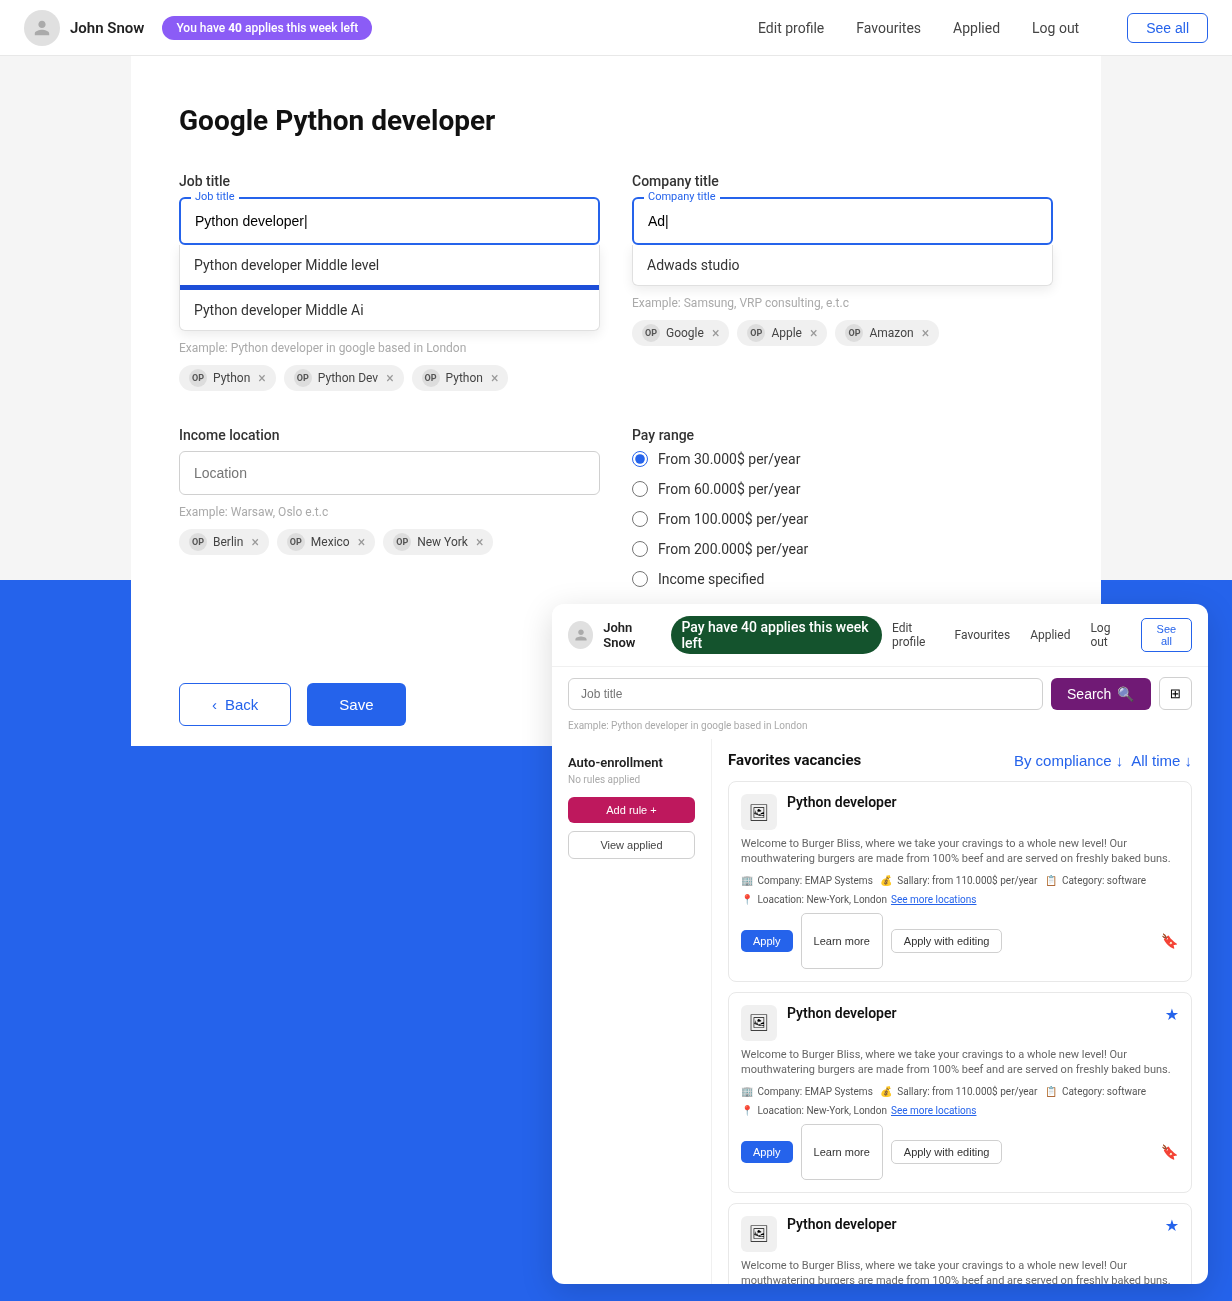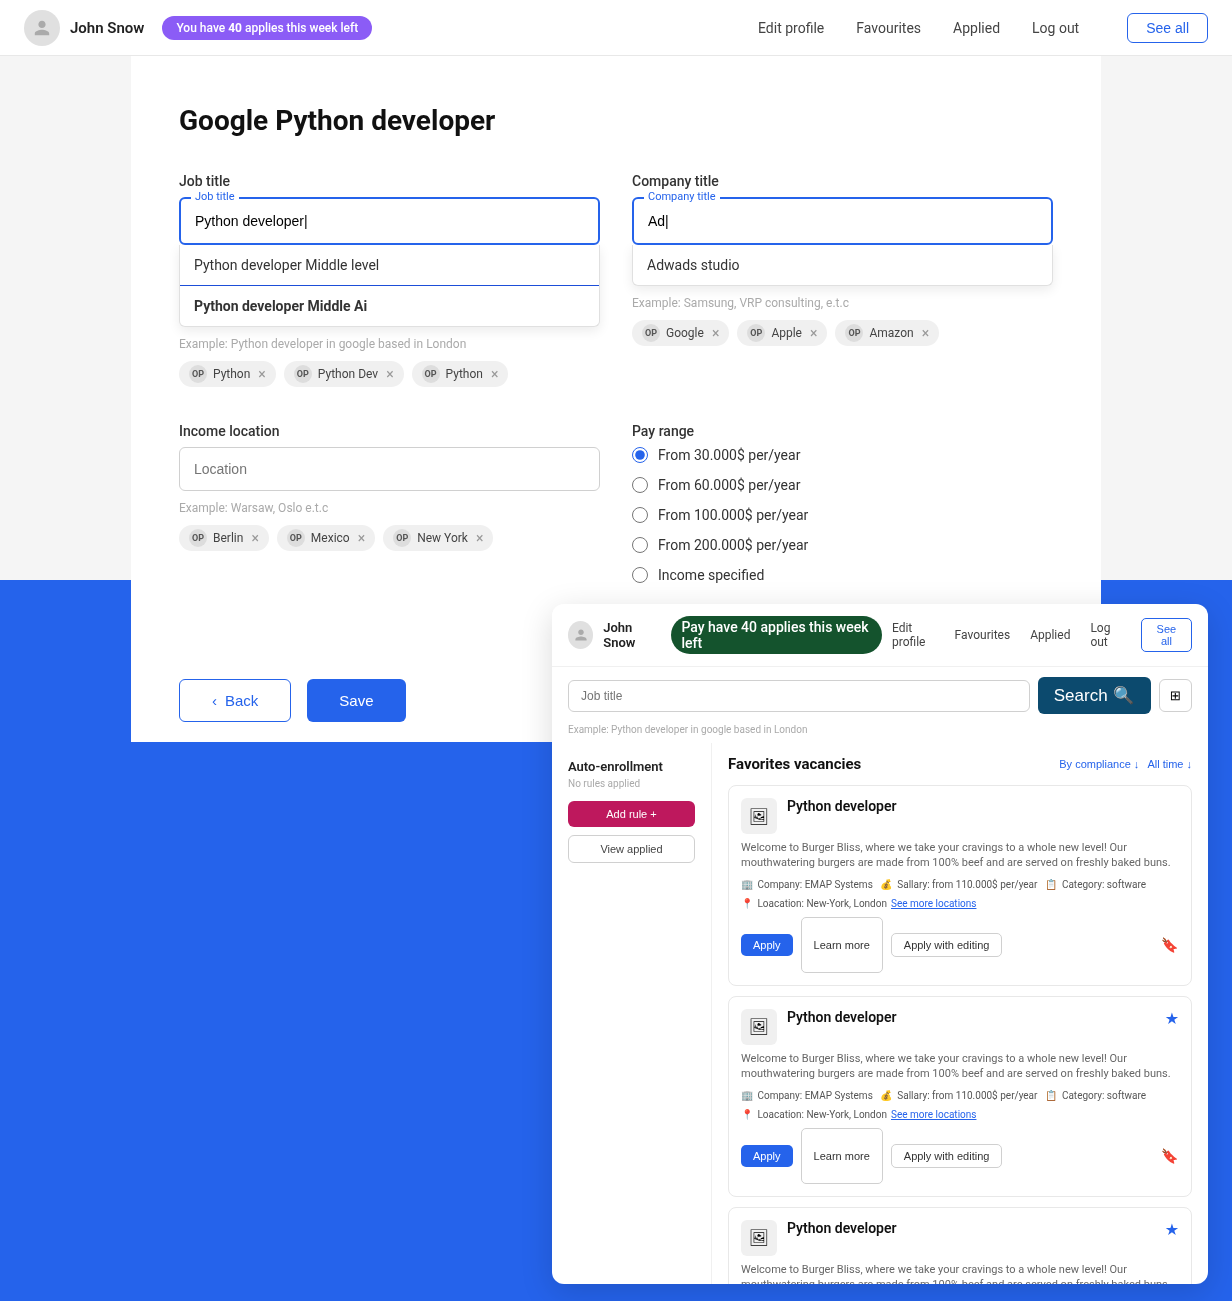--- a/index.html
+++ b/index.html
@@ -66,21 +66,21 @@
     }
 
     
     .dropdown-list {
       border: 1px solid #e0e0e0; border-top: none; border-radius: 0 0 6px 6px;
       background: #fff; box-shadow: 0 4px 12px rgba(0,0,0,0.08);
     }
     .dropdown-item {
       padding: 12px 14px; font-size: 14px; cursor: pointer; color: #333;
     }
-    .dropdown-item + .dropdown-item { border-top: 1px solid #1d4ed8; font-weight: bold; }
+    .dropdown-item + .dropdown-item { border-top: 5px solid #1d4ed8; }
 
     .field-example { font-size: 12px; color: #aaa; margin-top: 10px; margin-bottom: 10px; }
 
     
     .tags-row { display: flex; flex-wrap: wrap; gap: 8px; margin-top: 8px; }
     .tag {
       display: flex; align-items: center; gap: 6px;
       background: #f0f0f0; border-radius: 16px;
       padding: 4px 10px; font-size: 12px; color: #444;
     }
@@ -164,38 +164,38 @@
     .preview-avatar { width: 28px; height: 28px; border-radius: 50%; background: #e0e0e0; display: flex; align-items: center; justify-content: center; font-size: 13px; color: #888; }
     .preview-user { font-size: 13px; font-weight: 600; color: #222; }
     .preview-badge { background: #14532d; color: #fff; border-radius: 20px; padding: 3px 10px; font-size: 14px; font-weight: 500; }
     .preview-nav-links { display: flex; gap: 20px; margin-left: auto; align-items: center; }
     .preview-nav-link { font-size: 12px; color: #444; cursor: pointer; }
     .preview-see-all { border: 1px solid #2563eb; color: #2563eb; background: #fff; border-radius: 5px; padding: 4px 12px; font-size: 11px; cursor: pointer; }
 
     
     .preview-search-row { display: flex; align-items: center; gap: 8px; padding: 10px 16px; }
     .preview-search-input { flex: 1; border: 1px solid #d0d0d0; border-radius: 6px; padding: 8px 12px; font-size: 12px; outline: none; color: #999; }
-    .preview-search-btn { background: #0c4a6e; color: #fff; border: none; border-radius: 6px; padding: 8px 16px; font-size: 17px; cursor: pointer; display: flex; align-items: center; gap: 6px; }
+    .preview-search-btn { background: #701a75; color: #fff; border: none; border-radius: 6px; padding: 8px 16px; font-size: 14px; cursor: pointer; display: flex; align-items: center; gap: 6px; }
     .preview-grid-btn { border: 1px solid #d0d0d0; background: #fff; border-radius: 6px; padding: 8px 10px; cursor: pointer; }
     .preview-example { font-size: 10px; color: #aaa; padding: 0 16px 8px; }
 
     
     .preview-body { display: flex; gap: 0; }
     .preview-sidebar { width: 160px; padding: 16px; border-right: 1px solid #f0f0f0; flex-shrink: 0; }
     .preview-sidebar-title { font-size: 13px; font-weight: 600; color: #222; margin-bottom: 4px; }
     .preview-sidebar-sub { font-size: 10px; color: #aaa; margin-bottom: 12px; }
     .preview-add-rule { background: #be185d; color: #fff; border: none; border-radius: 6px; padding: 7px 12px; font-size: 11px; cursor: pointer; width: 100%; margin-bottom: 8px; }
     .preview-view-applied { border: 1px solid #d0d0d0; background: #fff; border-radius: 6px; padding: 7px 12px; font-size: 11px; cursor: pointer; width: 100%; color: #444; }
 
     
     .preview-main { flex: 1; padding: 12px 16px; min-width: 0; }
     .favorites-header { display: flex; align-items: center; margin-bottom: 12px; }
     .favorites-title { font-size: 15px; font-weight: 700; color: #111; flex: 1; }
     .sort-controls { display: flex; gap: 8px; }
-    .sort-btn { font-size: 11px; color: #2563eb; cursor: pointer; background: none; border: none; }
+    .sort-btn { font-size: 15px; color: #2563eb; cursor: pointer; background: none; border: none; }
 
     
     .job-card { border: 1px solid #e8e8e8; border-radius: 8px; padding: 12px; margin-bottom: 10px; }
     .job-card-header { display: flex; align-items: flex-start; gap: 10px; margin-bottom: 6px; }
     .job-thumb { width: 36px; height: 36px; border-radius: 6px; background: #f0f0f0; display: flex; align-items: center; justify-content: center; font-size: 16px; flex-shrink: 0; }
     .job-title { font-size: 14px; font-weight: 600; color: #111; flex: 1; }
     .job-star { color: #2563eb; font-size: 16px; margin-left: auto; }
     .job-desc { font-size: 11px; color: #666; margin-bottom: 8px; line-height: 1.4; }
     .job-meta { display: flex; flex-wrap: wrap; gap: 8px; margin-bottom: 8px; }
     .job-meta-item { display: flex; align-items: center; gap: 4px; font-size: 10px; color: #555; }

